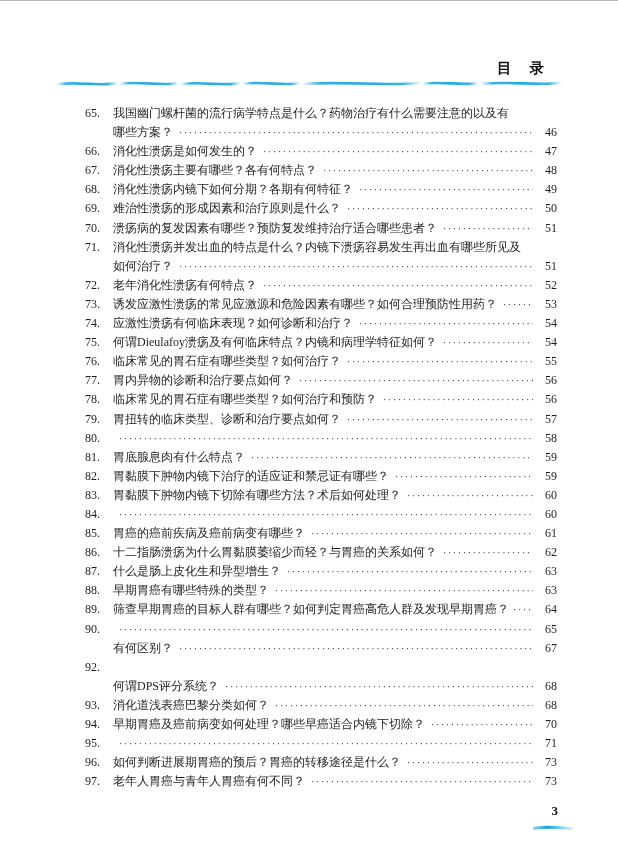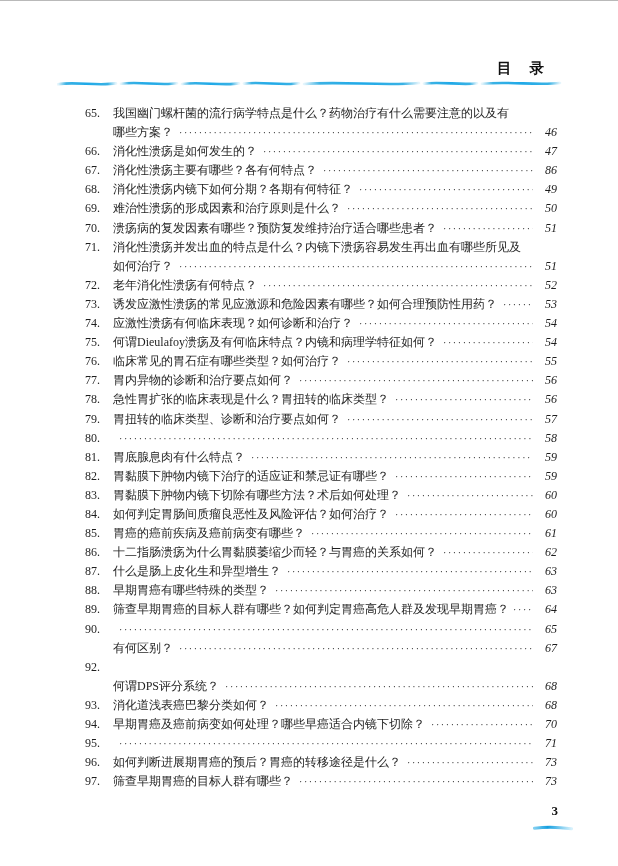--- a/index.html
+++ b/index.html
@@ -69,21 +69,20 @@
     font-size: 10px;
     letter-spacing: 1.6px;
     color: #2b2b2b;
     margin: 0 4px 0 6px;
   }
   .pg {
     flex: 0 0 auto;
     min-width: 20px;
     text-align: right;
     white-space: nowrap;
-    font-style: italic;
   }
   .footer-pagenum {
     position: absolute;
     top: 802px;
     right: 60px;
     font-size: 13px;
     font-weight: bold;
     color: #111111;
     line-height: 15px;
   }
@@ -140,21 +139,21 @@
       <div class="row">
         <span class="num">66.</span>
         <span class="txt">消化性溃疡是如何发生的？</span>
         <span class="leader">································································································································································</span>
         <span class="pg">47</span>
       </div>
       <div class="row">
         <span class="num">67.</span>
         <span class="txt">消化性溃疡主要有哪些？各有何特点？</span>
         <span class="leader">································································································································································</span>
-        <span class="pg">86</span>
+        <span class="pg">48</span>
       </div>
       <div class="row">
         <span class="num">68.</span>
         <span class="txt">消化性溃疡内镜下如何分期？各期有何特征？</span>
         <span class="leader">································································································································································</span>
         <span class="pg">49</span>
       </div>
       <div class="row">
         <span class="num">69.</span>
         <span class="txt">难治性溃疡的形成因素和治疗原则是什么？</span>
@@ -208,21 +207,21 @@
         <span class="pg">55</span>
       </div>
       <div class="row">
         <span class="num">77.</span>
         <span class="txt">胃内异物的诊断和治疗要点如何？</span>
         <span class="leader">································································································································································</span>
         <span class="pg">56</span>
       </div>
       <div class="row">
         <span class="num">78.</span>
-        <span class="txt">急性胃扩张的临床表现是什么？胃扭转的临床类型？</span>
+        <span class="txt">临床常见的胃石症有哪些类型？如何治疗和预防？</span>
         <span class="leader">································································································································································</span>
         <span class="pg">56</span>
       </div>
       <div class="row">
         <span class="num">79.</span>
         <span class="txt">胃扭转的临床类型、诊断和治疗要点如何？</span>
         <span class="leader">································································································································································</span>
         <span class="pg">57</span>
       </div>
       <div class="row">
@@ -243,21 +242,20 @@
         <span class="pg">59</span>
       </div>
       <div class="row">
         <span class="num">83.</span>
         <span class="txt">胃黏膜下肿物内镜下切除有哪些方法？术后如何处理？</span>
         <span class="leader">································································································································································</span>
         <span class="pg">60</span>
       </div>
       <div class="row">
         <span class="num">84.</span>
-        <span class="txt">如何判定胃肠间质瘤良恶性及风险评估？如何治疗？</span>
         <span class="leader">································································································································································</span>
         <span class="pg">60</span>
       </div>
       <div class="row">
         <span class="num">85.</span>
         <span class="txt">胃癌的癌前疾病及癌前病变有哪些？</span>
         <span class="leader">································································································································································</span>
         <span class="pg">61</span>
       </div>
       <div class="row">
@@ -322,21 +320,21 @@
         <span class="pg">71</span>
       </div>
       <div class="row">
         <span class="num">96.</span>
         <span class="txt">如何判断进展期胃癌的预后？胃癌的转移途径是什么？</span>
         <span class="leader">································································································································································</span>
         <span class="pg">73</span>
       </div>
       <div class="row">
         <span class="num">97.</span>
-        <span class="txt">筛查早期胃癌的目标人群有哪些？</span>
+        <span class="txt">老年人胃癌与青年人胃癌有何不同？</span>
         <span class="leader">································································································································································</span>
         <span class="pg">73</span>
       </div>
     </div>
 
   <div class="footer-pagenum">3</div>
 
   <div class="footer-swoosh">
     <svg width="40" height="7" viewBox="0 0 40 7">
       <defs>

